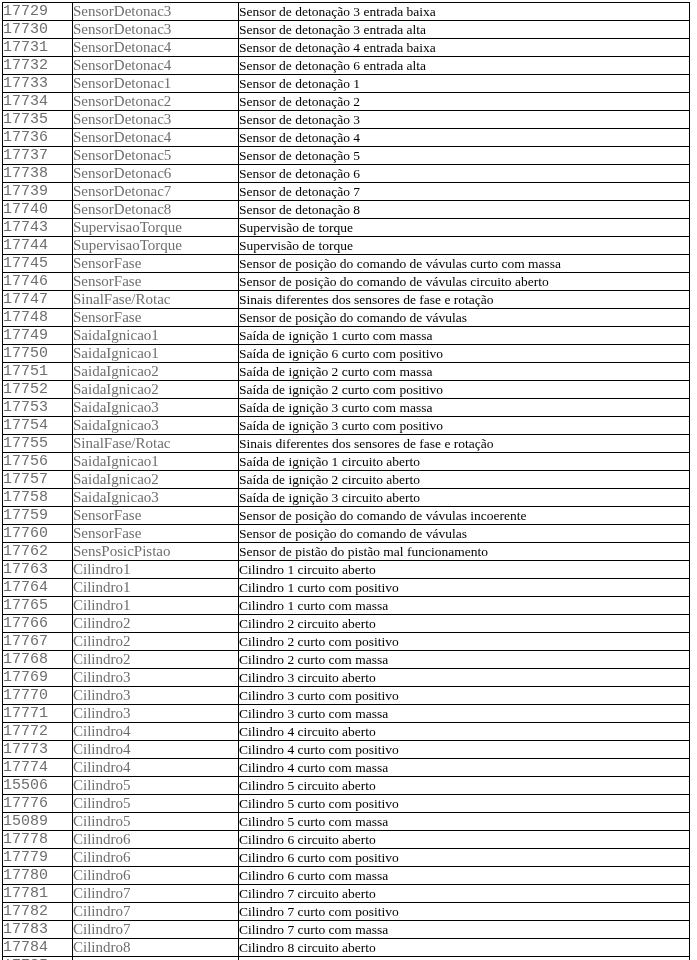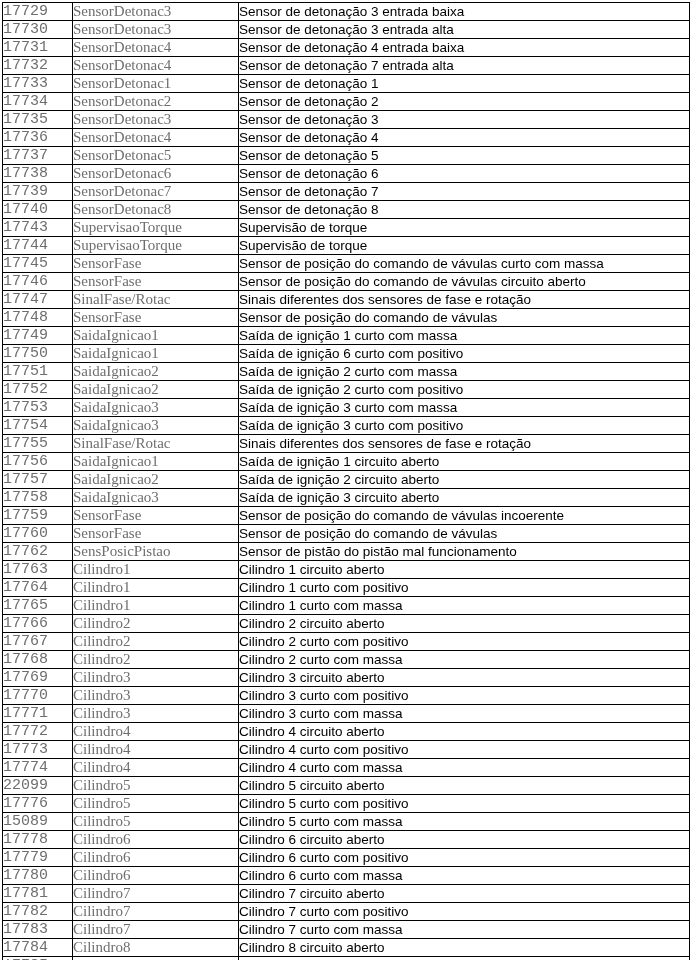--- a/index.html
+++ b/index.html
@@ -49,21 +49,21 @@
     width: 166px;
     padding-left: 12px;
     font-family: Liberation Serif, serif;
     font-size: 15px;
     line-height: 1;
     color: var(--mono-color, #6e6e6e);
   }
   td.description-cell {
     width: 451px;
     padding-left: 8px;
-    font-family: Liberation Sans, sans-serif;
+    font-family: Liberation Serif, serif;
     font-size: 13.5px;
     line-height: 1;
     color: var(--text-color, #000000);
   }
 </style>
 </head>
 <body>
 
 <div class="page">
   <table class="fault-table">
@@ -84,21 +84,21 @@
     <td class="description-cell">Sensor de detonação 3 entrada alta</td>
   </tr>
         <tr>
     <td class="code-cell">17731</td>
     <td class="component-cell">SensorDetonac4</td>
     <td class="description-cell">Sensor de detonação 4 entrada baixa</td>
   </tr>
         <tr>
     <td class="code-cell">17732</td>
     <td class="component-cell">SensorDetonac4</td>
-    <td class="description-cell">Sensor de detonação 7 entrada alta</td>
+    <td class="description-cell">Sensor de detonação 6 entrada alta</td>
   </tr>
         <tr>
     <td class="code-cell">17733</td>
     <td class="component-cell">SensorDetonac1</td>
     <td class="description-cell">Sensor de detonação 1</td>
   </tr>
         <tr>
     <td class="code-cell">17734</td>
     <td class="component-cell">SensorDetonac2</td>
     <td class="description-cell">Sensor de detonação 2</td>
@@ -282,21 +282,21 @@
     <td class="code-cell">17773</td>
     <td class="component-cell">Cilindro4</td>
     <td class="description-cell">Cilindro 4 curto com positivo</td>
   </tr>
         <tr>
     <td class="code-cell">17774</td>
     <td class="component-cell">Cilindro4</td>
     <td class="description-cell">Cilindro 4 curto com massa</td>
   </tr>
         <tr>
-    <td class="code-cell">22099</td>
+    <td class="code-cell">15506</td>
     <td class="component-cell">Cilindro5</td>
     <td class="description-cell">Cilindro 5 circuito aberto</td>
   </tr>
         <tr>
     <td class="code-cell">17776</td>
     <td class="component-cell">Cilindro5</td>
     <td class="description-cell">Cilindro 5 curto com positivo</td>
   </tr>
         <tr>
     <td class="code-cell">15089</td>

